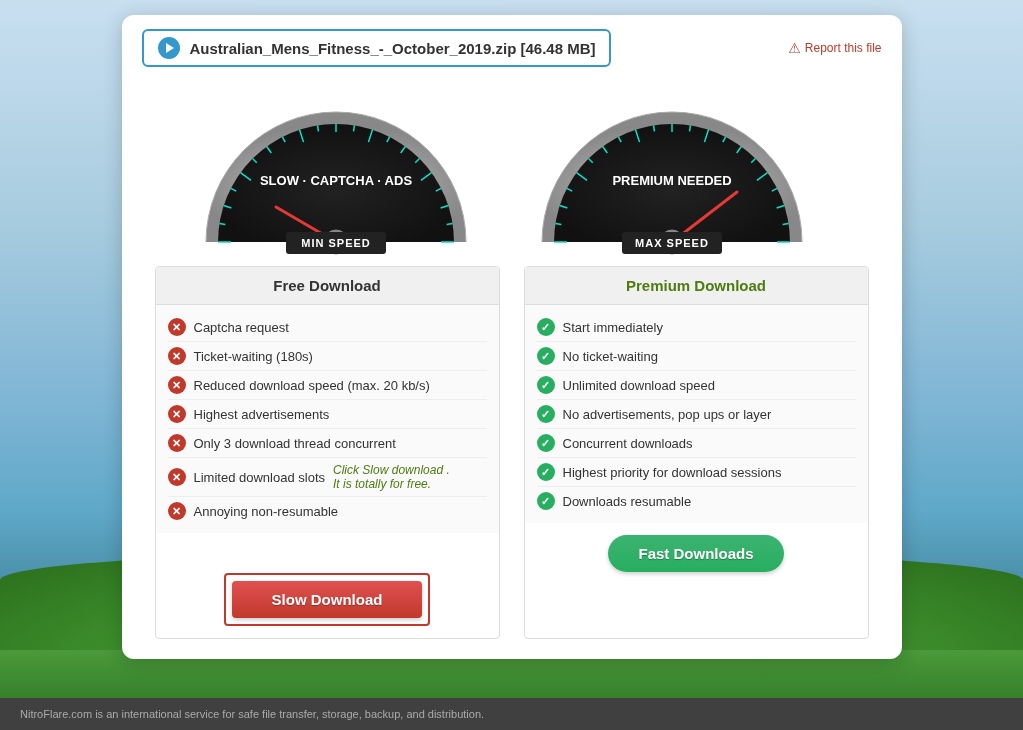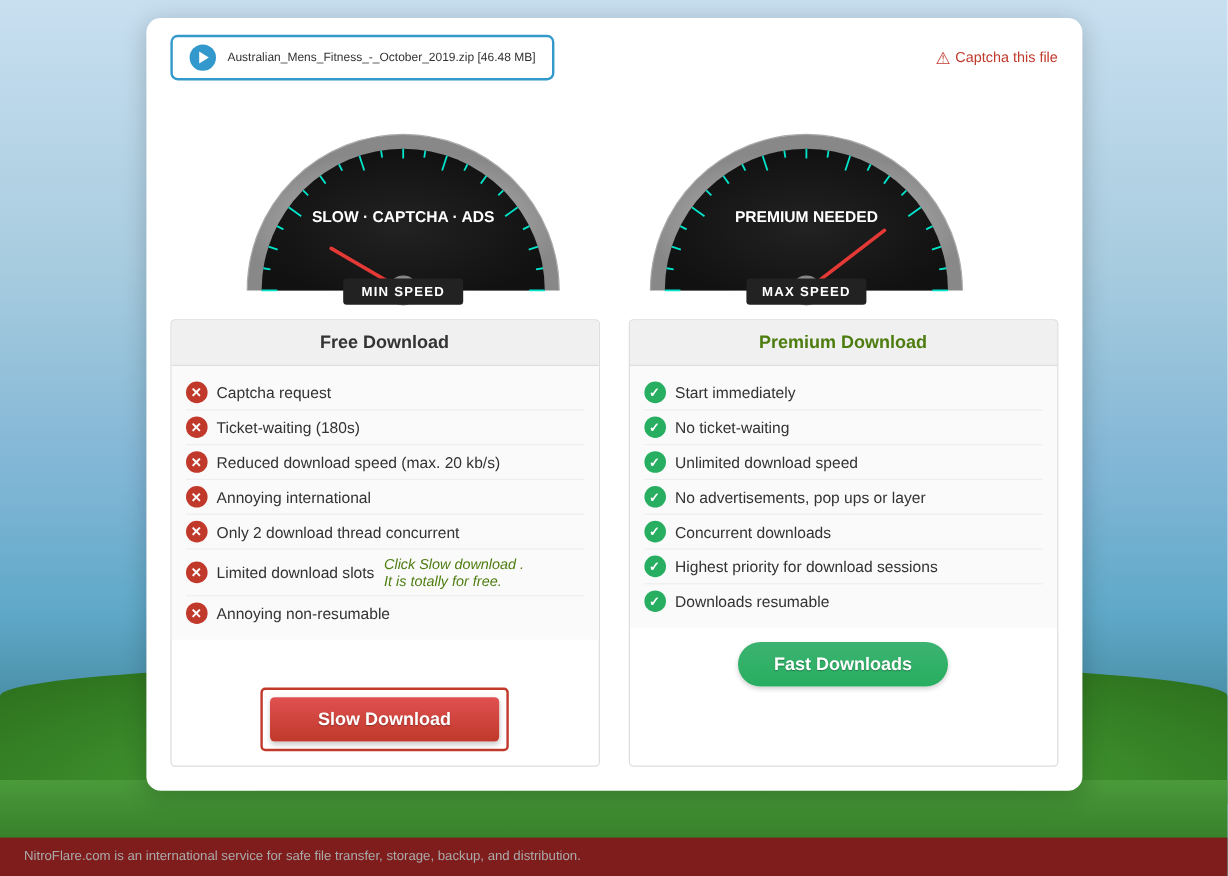--- a/index.html
+++ b/index.html
@@ -35,21 +35,21 @@
       z-index: 0;
     }
 
     
     .footer-bar {
       position: absolute;
       bottom: 0;
       left: 0;
       right: 0;
       height: 32px;
-      background: #7f1d1d;
+      background: #404040;
       z-index: 10;
       display: flex;
       align-items: center;
       padding: 0 20px;
     }
 
     .footer-text {
       color: #aaa;
       font-size: 11px;
     }
@@ -99,22 +99,22 @@
 
     .play-icon::after {
       content: '';
       border-left: 8px solid #fff;
       border-top: 5px solid transparent;
       border-bottom: 5px solid transparent;
       margin-left: 2px;
     }
 
     .file-name {
-      font-size: 10px;
-      font-weight: normal;
+      font-size: 15px;
+      font-weight: bold;
       color: #333;
     }
 
     .report-link {
       font-size: 12px;
       color: #c0392b;
       cursor: pointer;
       display: flex;
       align-items: center;
       gap: 4px;
@@ -141,21 +141,21 @@
     
     .speedometer-svg {
       width: 280px;
       height: 175px;
     }
 
     
     .panels {
       display: flex;
       gap: 24px;
-      padding: 0 20px;
+      padding: 0 33px;
       margin-top: 4px;
     }
 
     .panel {
       flex: 1;
       border: 1px solid #ddd;
       border-radius: 4px;
       overflow: hidden;
     }
 
@@ -273,21 +273,21 @@
 
 <div class="main-card">
 
   <div class="file-header">
     <div class="file-title-area">
       <div class="play-icon"></div>
       <span class="file-name">Australian_Mens_Fitness_-_October_2019.zip [46.48 MB]</span>
     </div>
     <div class="report-link">
       <span class="warning-icon">⚠</span>
-      <span>Captcha this file</span>
+      <span>Report this file</span>
     </div>
   </div>
 
   <div class="speedometers">
 
     <div class="speedometer-wrapper">
       <svg class="speedometer-svg" viewBox="0 0 280 175" xmlns="http://www.w3.org/2000/svg">
 
         <defs>
           <radialGradient id="bezel1" cx="50%" cy="60%" r="50%">
@@ -403,25 +403,25 @@
         <div class="feature-item">
           <div class="icon-x">✕</div>
           <span>Ticket-waiting (180s)</span>
         </div>
         <div class="feature-item">
           <div class="icon-x">✕</div>
           <span>Reduced download speed (max. 20 kb/s)</span>
         </div>
         <div class="feature-item">
           <div class="icon-x">✕</div>
-          <span>Annoying international</span>
-        </div>
-        <div class="feature-item">
-          <div class="icon-x">✕</div>
-          <span>Only 2 download thread concurrent</span>
+          <span>Highest advertisements</span>
+        </div>
+        <div class="feature-item">
+          <div class="icon-x">✕</div>
+          <span>Only 3 download thread concurrent</span>
         </div>
         <div class="feature-item">
           <div class="icon-x">✕</div>
           <span>Limited download slots</span>
           <span style="color:#4d7c0f; font-style:italic; font-size:12px; margin-left:8px;">Click Slow download .<br>It is totally for free.</span>
         </div>
         <div class="feature-item">
           <div class="icon-x">✕</div>
           <span>Annoying non-resumable</span>
         </div>

